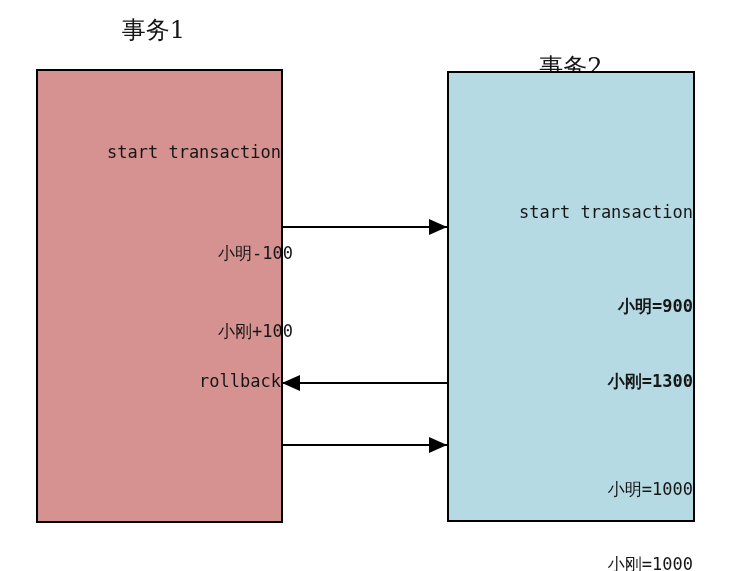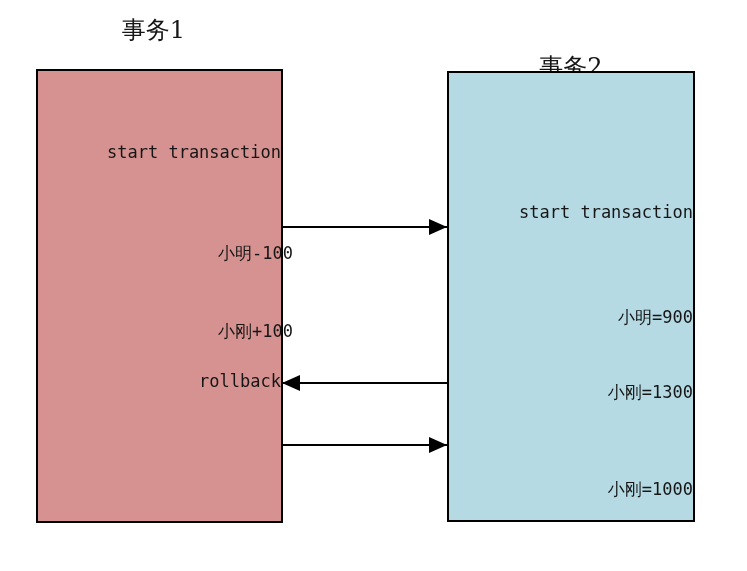--- a/index.html
+++ b/index.html
@@ -52,21 +52,21 @@
     font-size: 17px;
     line-height: 26px;
     white-space: pre;
   }
   
   #t1-start    { top: 68px;  }
   #t1-ops      { top: 117px; margin-left: 12px; }
   #t1-rollback { top: 297px; }
   
   #t2-start { top: 126px; line-height: 26px; }
-  #t2-dirty { top: 182px; line-height: 25px; }
+  #t2-dirty { top: 171px; line-height: 25px; font-weight: bold; }
   #t2-after { top: 354px; line-height: 25px; }
 
   
   .arrow {
     position: absolute;
     left: 282px;
     width: 165px;
     height: 16px;
   }
   .arrow::before {
@@ -112,20 +112,21 @@
     <div class="txt" id="t1-rollback">rollback</div>
   </div>
 
   <div class="box" id="box-t2">
     <div class="txt" id="t2-start">start transaction</div>
     <div class="txt" id="t2-dirty">
       <div>小明=900</div>
       <div>小刚=1300</div>
     </div>
     <div class="txt" id="t2-after">
+      <div>小明=1000</div>
       <div>小刚=1000</div>
     </div>
   </div>
 
   <div class="arrow right" id="arrow-1"></div>
 
   <div class="arrow left" id="arrow-2"></div>
 
   <div class="arrow right" id="arrow-3"></div>
 

